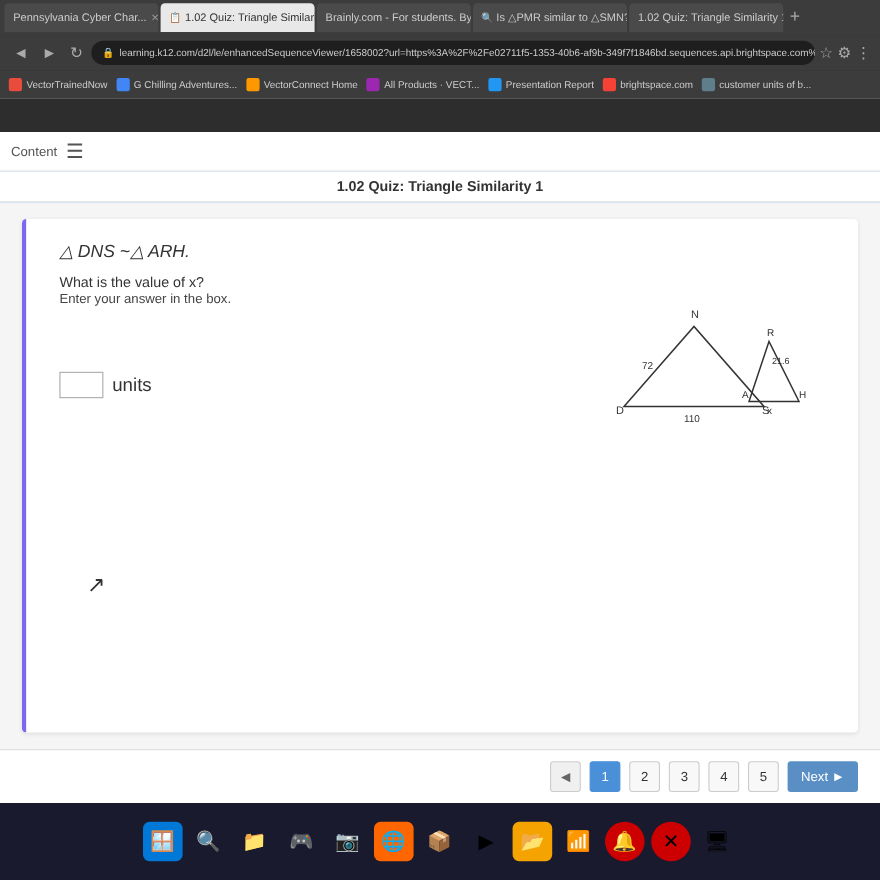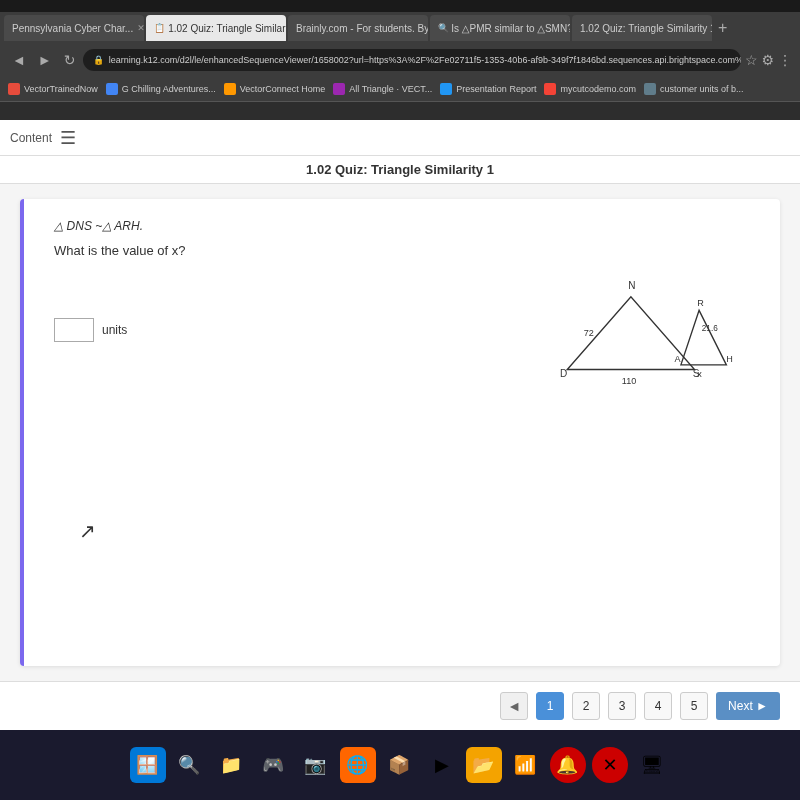--- a/index.html
+++ b/index.html
@@ -8,21 +8,21 @@
       height: 800px;
       background: #1a1a1a;
       font-family: Arial, sans-serif;
       overflow: hidden;
       position: relative;
     }
 
     
     .browser-chrome {
       position: absolute;
-      top: 12px; left: 0; right: 0;
+      top: 0; left: 0; right: 0;
       background: #2d2d2d;
       height: 156px;
     }
 
     .tab-bar {
       display: flex;
       align-items: center;
       height: 32px;
       background: #3c3c3c;
       padding: 0 4px;
@@ -172,21 +172,21 @@
       background: #fff;
       margin: 15px 20px;
       border-radius: 4px;
       padding: 20px 30px;
       box-shadow: 0 1px 4px rgba(0,0,0,0.1);
       position: relative;
       border-left: 4px solid #7b68ee;
     }
 
     .question-title {
-      font-size: 12px;
+      font-size: 16px;
       color: #333;
       margin-bottom: 10px;
       font-style: italic;
     }
 
     .question-subtitle {
       font-size: 13px;
       color: #333;
     }
 
@@ -217,21 +217,21 @@
       width: 40px;
       height: 24px;
       border: 1px solid #aaa;
       background: #fff;
       font-size: 12px;
       padding: 2px 4px;
       outline: none;
     }
 
     .answer-label {
-      font-size: 12px;
+      font-size: 17px;
       color: #333;
     }
 
     
     .nav-footer {
       display: flex;
       justify-content: flex-end;
       align-items: center;
       padding: 10px 20px;
       background: #fff;
@@ -385,29 +385,29 @@
     <div class="bookmark-item">
       <span class="bookmark-icon" style="background:#4285f4;"></span>
       <span>G Chilling Adventures...</span>
     </div>
     <div class="bookmark-item">
       <span class="bookmark-icon" style="background:#ff9800;"></span>
       <span>VectorConnect Home</span>
     </div>
     <div class="bookmark-item">
       <span class="bookmark-icon" style="background:#9c27b0;"></span>
-      <span>All Triangle · VECT...</span>
+      <span>All Products · VECT...</span>
     </div>
     <div class="bookmark-item">
       <span class="bookmark-icon" style="background:#2196f3;"></span>
       <span>Presentation Report</span>
     </div>
     <div class="bookmark-item">
       <span class="bookmark-icon" style="background:#f44336;"></span>
-      <span>mycutcodemo.com</span>
+      <span>brightspace.com</span>
     </div>
     <div class="bookmark-item">
       <span class="bookmark-icon" style="background:#607d8b;"></span>
       <span>customer units of b...</span>
     </div>
   </div>
 </div>
 
 <div class="browser-content">
 
@@ -420,20 +420,21 @@
     <span>1.02 Quiz: Triangle Similarity 1</span>
   </div>
 
   <div class="quiz-area">
     <div class="question-container">
 
       <div class="cursor-arrow">↗</div>
 
       <div class="question-title">△ DNS ~△ ARH.</div>
       <div class="question-subtitle">What is the value of x?</div>
+      <div class="question-instruction">Enter your answer in the box.</div>
 
       <div class="answer-area">
         <input class="answer-input" type="text" placeholder="" style="">
         <span class="answer-label">units</span>
       </div>
 
       <div class="diagram-area">
         <svg class="triangle-svg" viewBox="0 0 220 140">
 
           <polygon points="30,120 100,40 170,120" fill="none" stroke="#333" stroke-width="1.5"></polygon>

